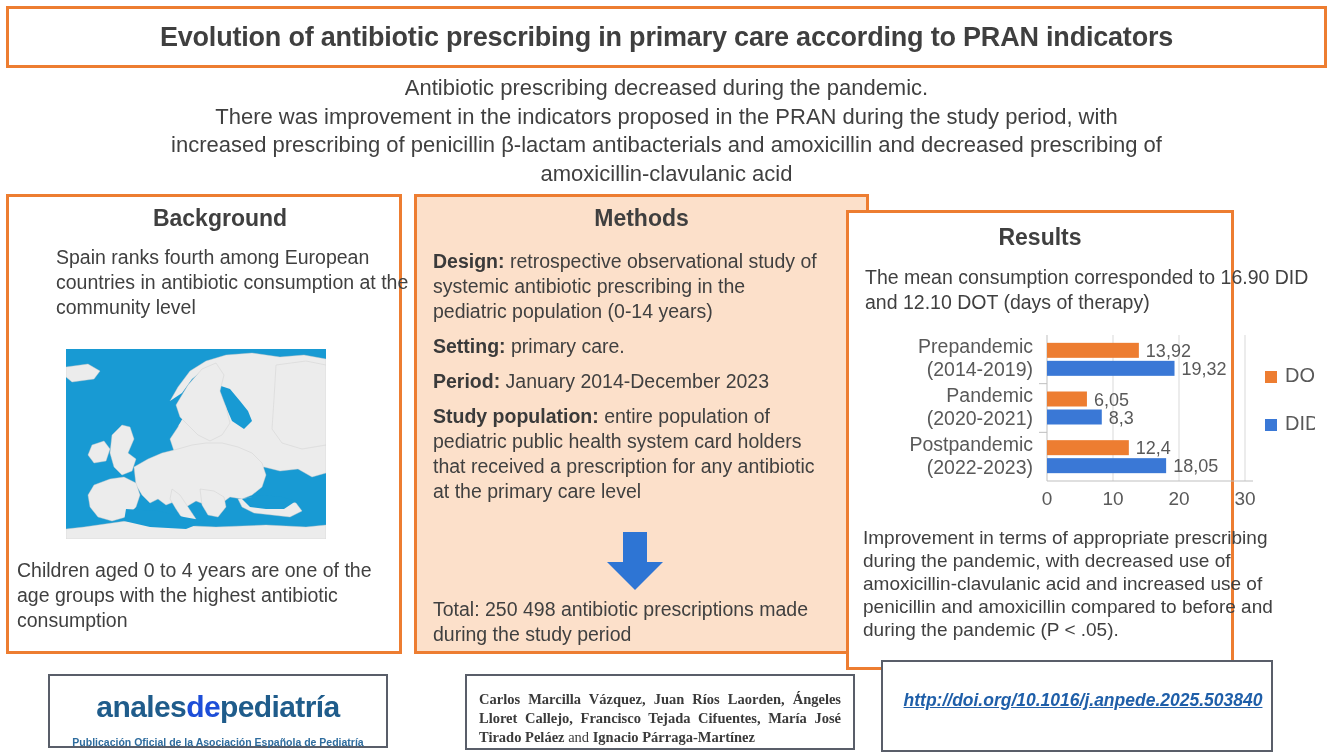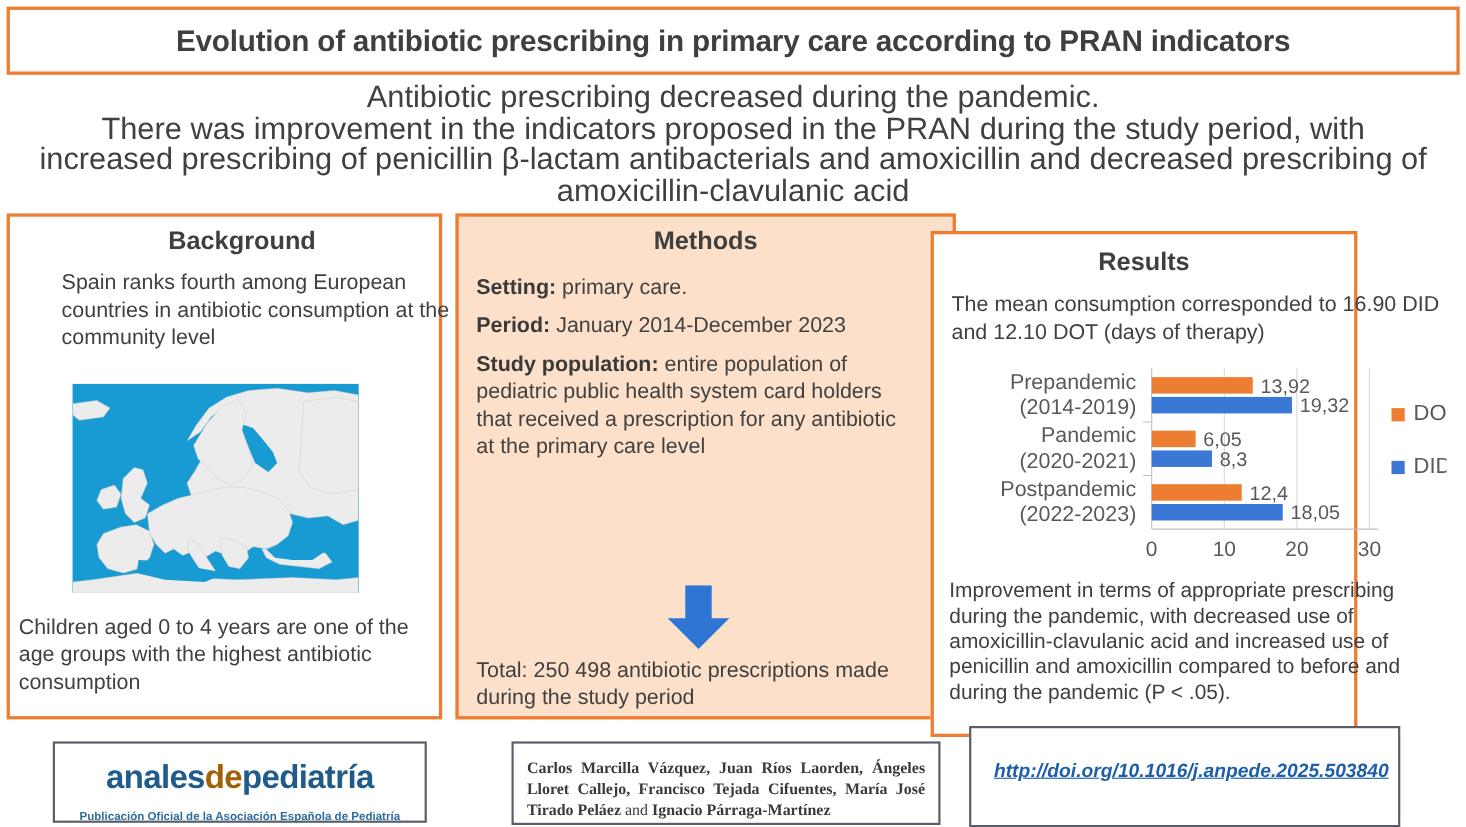--- a/index.html
+++ b/index.html
@@ -26,21 +26,21 @@
   #title-text {
     font-size: 27px; font-weight: bold; color: #3F3F3F;
     letter-spacing: -0.2px; text-align: center;
   }
 
   
   #subtitle {
     position: absolute;
     left: 20px; top: 74px; width: 1293px;
     text-align: center;
-    font-size: 28px; line-height: 28.5px; color: #404040;
+    font-size: 22px; line-height: 28.5px; color: #404040;
   }
 
   
   .panel {
     position: absolute;
     border: 3px solid #ED7D31;
   }
   #panel-background {
     left: 6px; top: 194px; width: 396px; height: 460px;
     background: #FFFFFF;
@@ -123,21 +123,21 @@
   }
   #footer-logo   { left: 48px;  top: 674px; width: 340px; height: 74px; }
   #footer-authors{ left: 465px; top: 674px; width: 390px; height: 76px; }
   #footer-doi    { left: 881px; top: 660px; width: 392px; height: 92px; }
 
   #logo-main {
     text-align: center; margin-top: 14px;
     font-size: 30px; font-weight: bold; letter-spacing: -0.6px;
   }
   .logo-blue  { color: #1F5C8B; }
-  .logo-green { color: #a16207; }
+  .logo-green { color: #1d4ed8; }
   #logo-sub {
     text-align: center; margin-top: 12px;
     font-size: 10.5px; color: #2E6C9E; font-weight: bold;
   }
 
   #authors-text {
     font-family: "Liberation Serif", serif;
     font-size: 14.5px; line-height: 19px;
     color: #3A3A3A; text-align: justify;
     padding: 14px 12px 0 12px;
@@ -223,20 +223,23 @@
     </svg>
   </div>
 
   <div id="bg-text-bottom" class="body-text">Children aged 0 to 4 years are one of the age groups with the highest antibiotic consumption</div>
 </div>
 
 <div class="panel" id="panel-methods">
   <div class="panel-title">Methods</div>
 
   <div id="methods-body" class="body-text">
+    <div class="m-para">
+      <b>Design:</b><span> retrospective observational study of systemic antibiotic prescribing in the pediatric population (0-14 years)</span>
+    </div>
     <div class="m-para">
       <b>Setting:</b><span> primary care.</span>
     </div>
     <div class="m-para">
       <b> Period:</b><span> January 2014-December 2023</span>
     </div>
     <div class="m-para">
       <b>Study population:</b><span> entire population of pediatric public health system card holders that received a prescription for any antibiotic at the primary care level</span>
     </div>
   </div>

